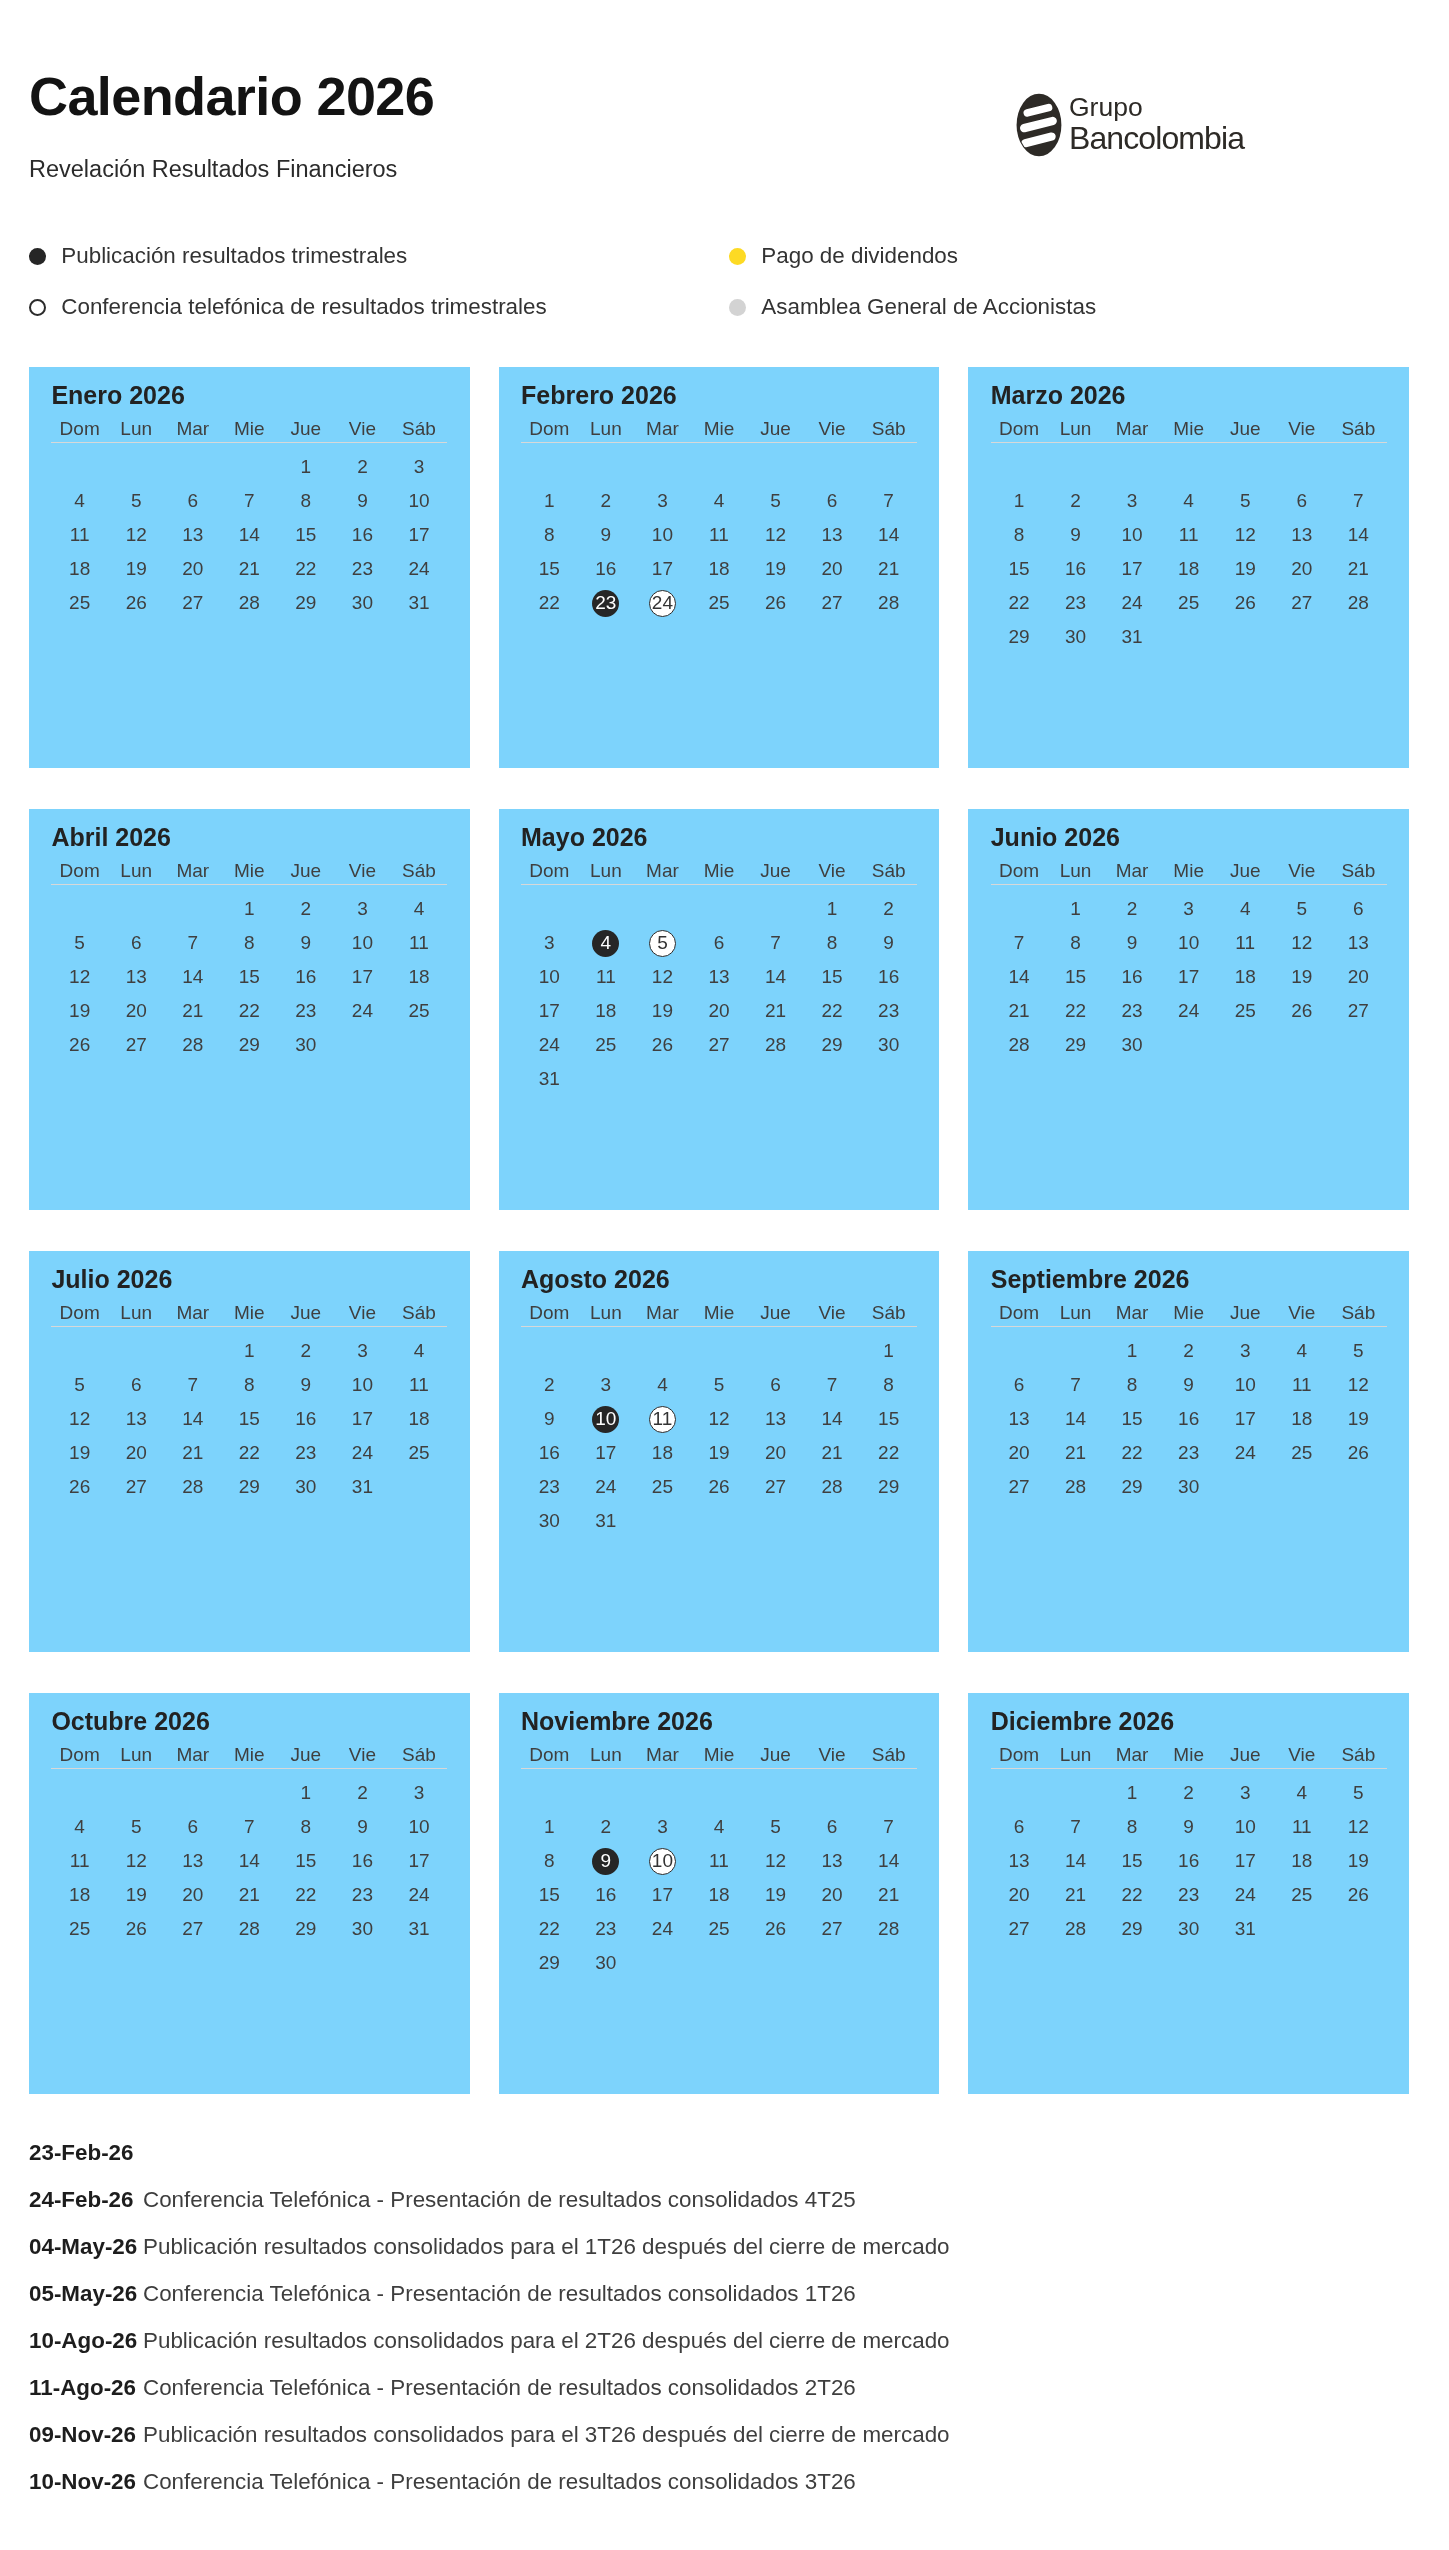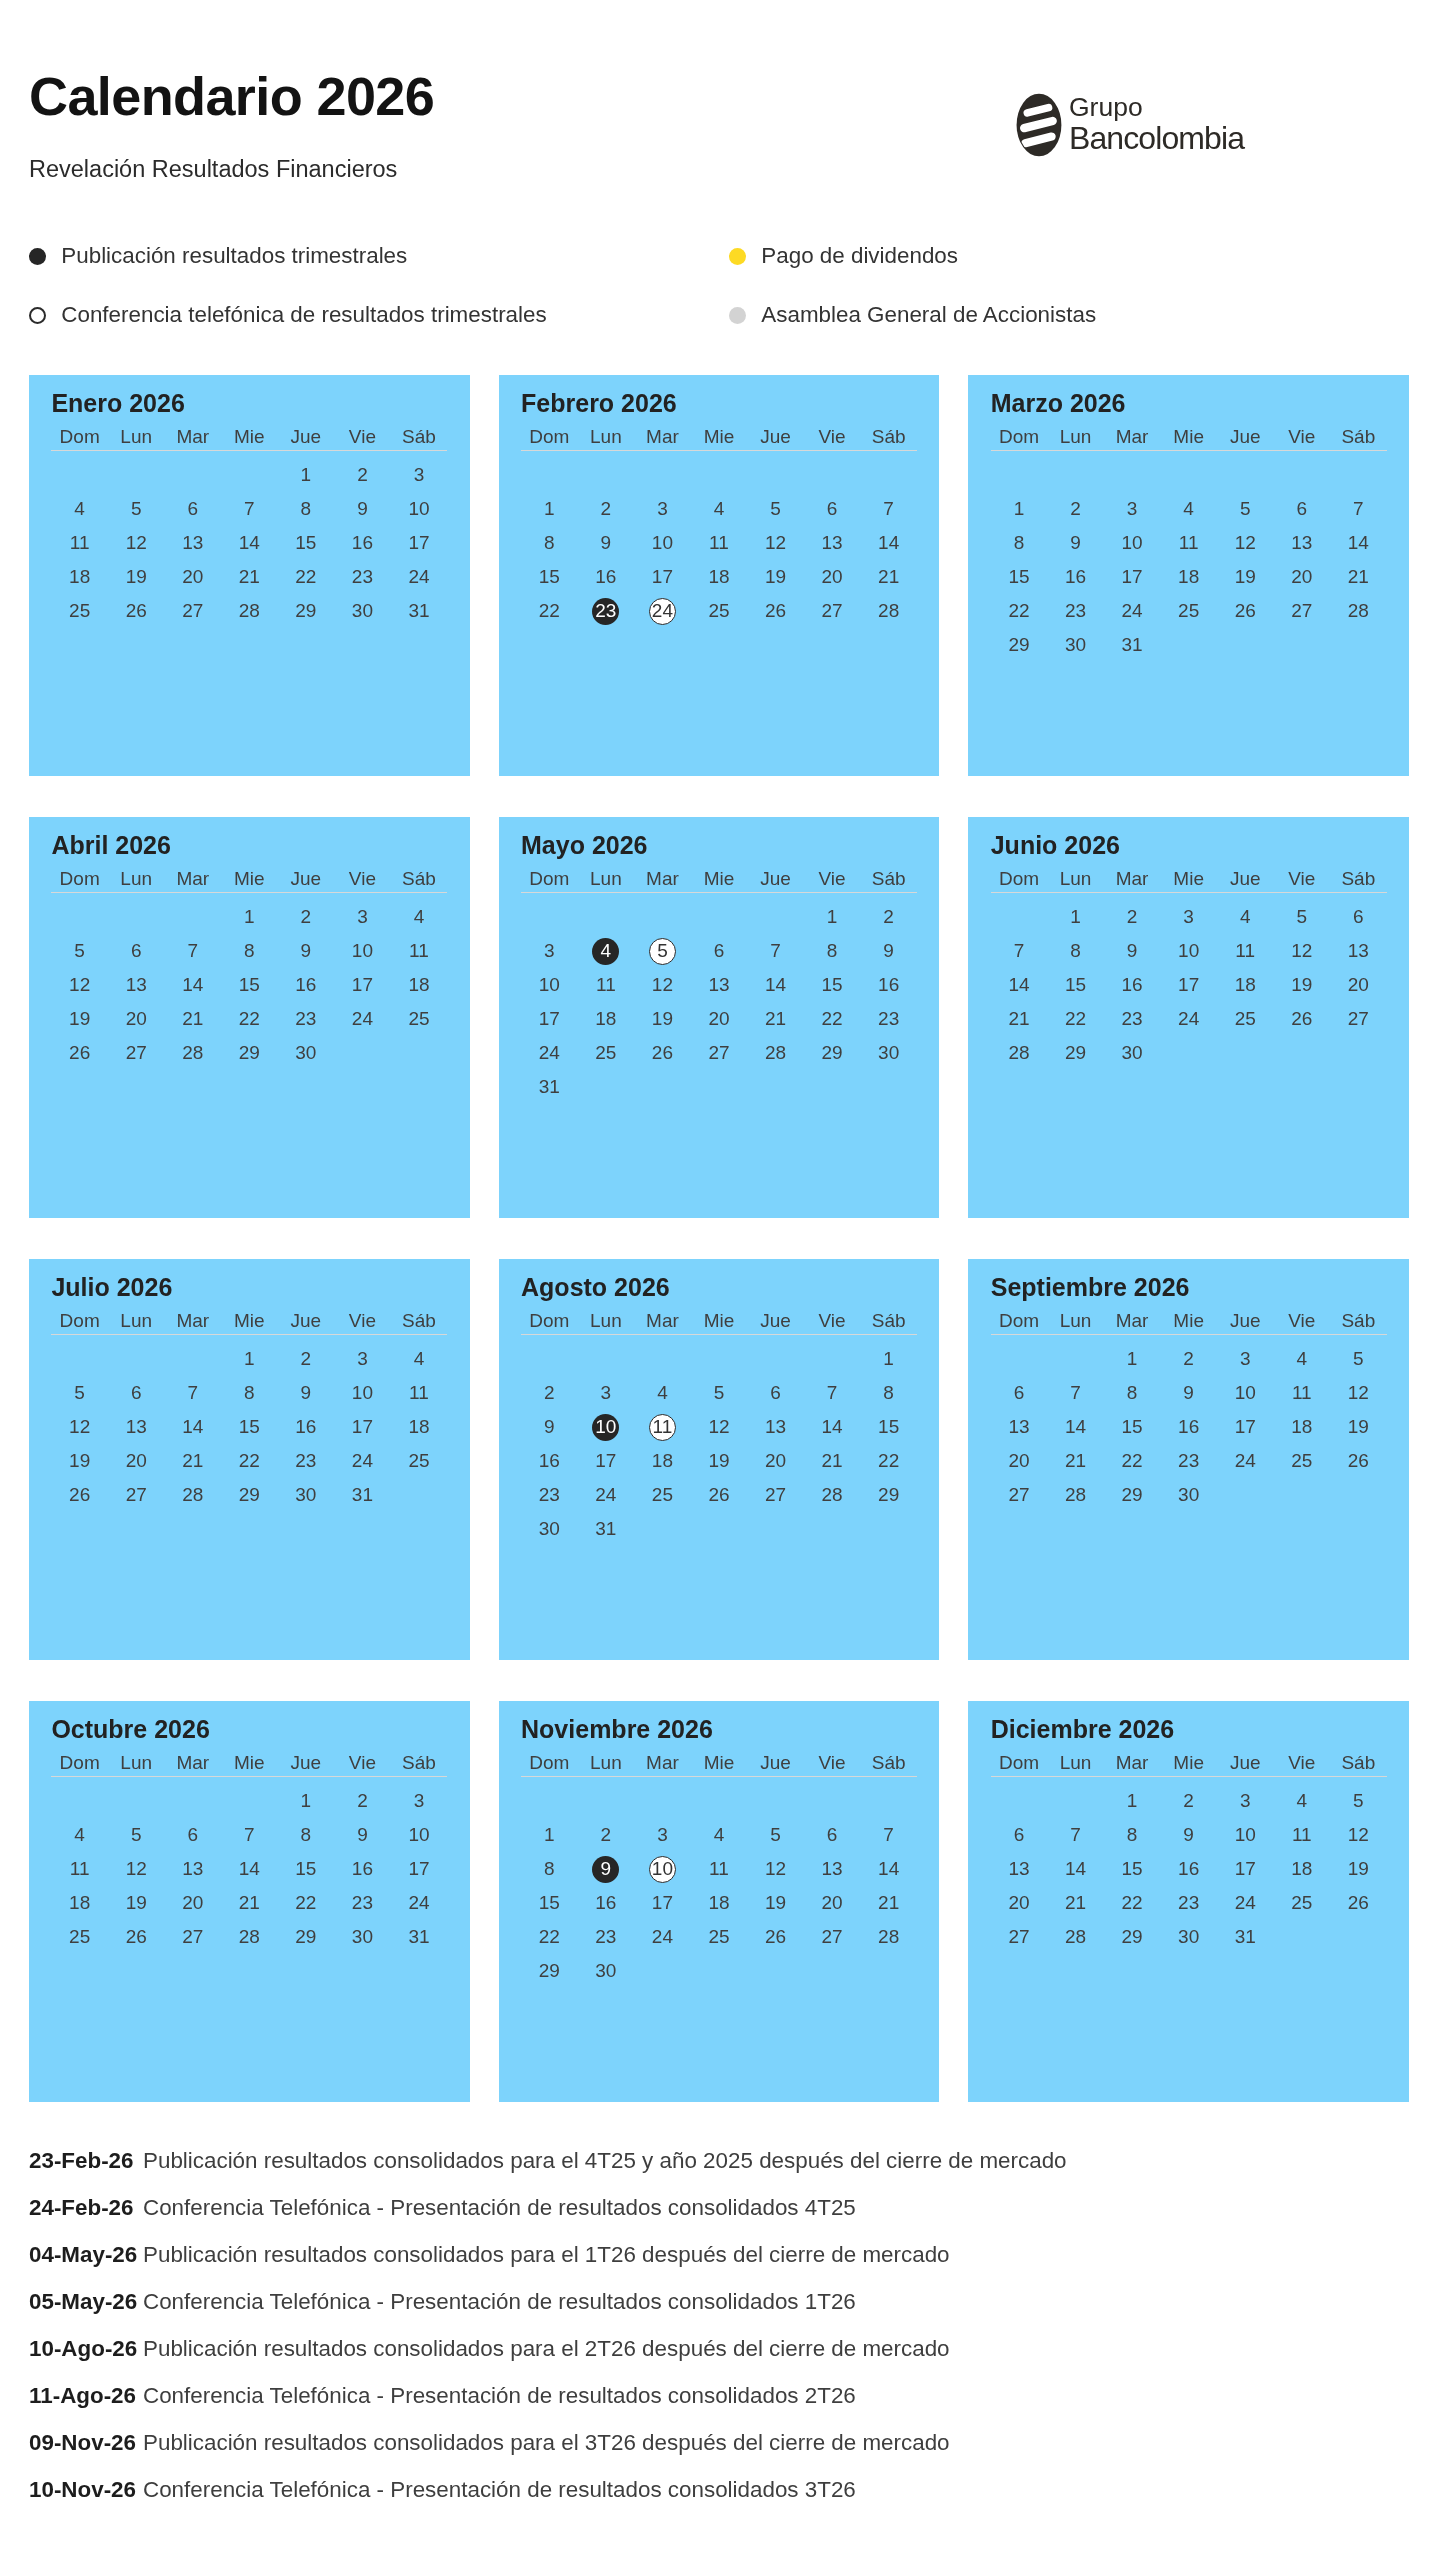--- a/index.html
+++ b/index.html
@@ -15,21 +15,21 @@
   
   .page-title { font-size: 54px; font-weight: 700; color: #131313; letter-spacing: -0.6px; line-height: 1; }
   .page-subtitle { margin-top: 32px; font-size: 23.5px; font-weight: 400; color: #2b2b2b; line-height: 1.2; }
 
   .logo { position: absolute; left: 1016px; top: 93px; display: flex; align-items: flex-start; gap: 7px; color: #2d2a26; }
   .logo-text { display: flex; flex-direction: column; justify-content: center; }
   .logo-line1 { font-size: 26.5px; font-weight: 400; line-height: 1.08; letter-spacing: 0; }
   .logo-line2 { font-size: 32px; font-weight: 400; line-height: 1.0; letter-spacing: -0.9px; }
 
   
-  .legend { margin-top: 60px; display: grid; grid-template-columns: 700px 1fr; row-gap: 33px; }
+  .legend { margin-top: 60px; display: grid; grid-template-columns: 700px 1fr; row-gap: 25px; }
   .legend-item { display: flex; align-items: center; gap: 15.3px; font-size: 22.4px; color: #333333; min-height: 25px; }
   .dot { width: 17px; height: 17px; border-radius: 50%; flex: none; }
   .dot.filled-dot { background: #262626; }
   .dot.open-circle { background: #ffffff; border: 2.4px solid #2b2b2b; }
   .dot.yellow-dot { background: #FDDA24; }
   .dot.gray-dot { background: #d3d3d3; }
 
   
   .months { margin-top: 47px; display: grid; grid-template-columns: repeat(3, 1fr); column-gap: 29px; row-gap: 41px; }
   .month { background: #7dd3fc; height: 401px; padding: 14px 22.4px 0 22.4px; }
@@ -1666,21 +1666,20 @@
             <div class="cell"></div>
             <div class="cell"></div>
           </div>
         </div>
   </div>
 </section>
 
   <section class="events" id="events">
   <div class="event-row">
     <span class="event-date">23-Feb-26</span>
-    <span class="event-desc">Publicación resultados consolidados para el 4T25 y año 2025 después del cierre de mercado</span>
   </div>
 
   <div class="event-row">
     <span class="event-date">24-Feb-26</span>
     <span class="event-desc">Conferencia Telefónica - Presentación de resultados consolidados 4T25</span>
   </div>
 
   <div class="event-row">
     <span class="event-date">04-May-26</span>
     <span class="event-desc">Publicación resultados consolidados para el 1T26 después del cierre de mercado</span>

